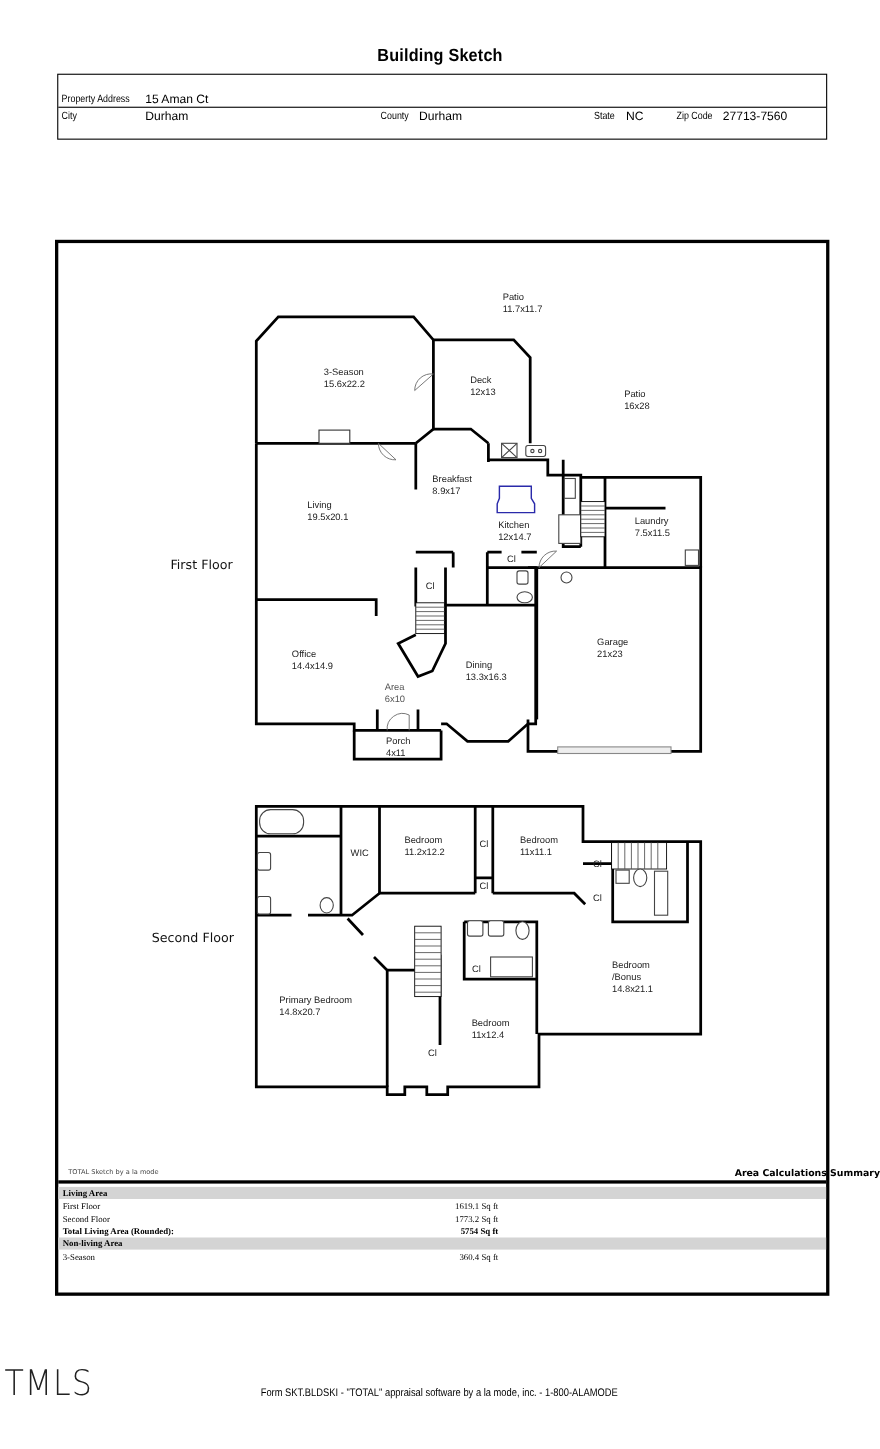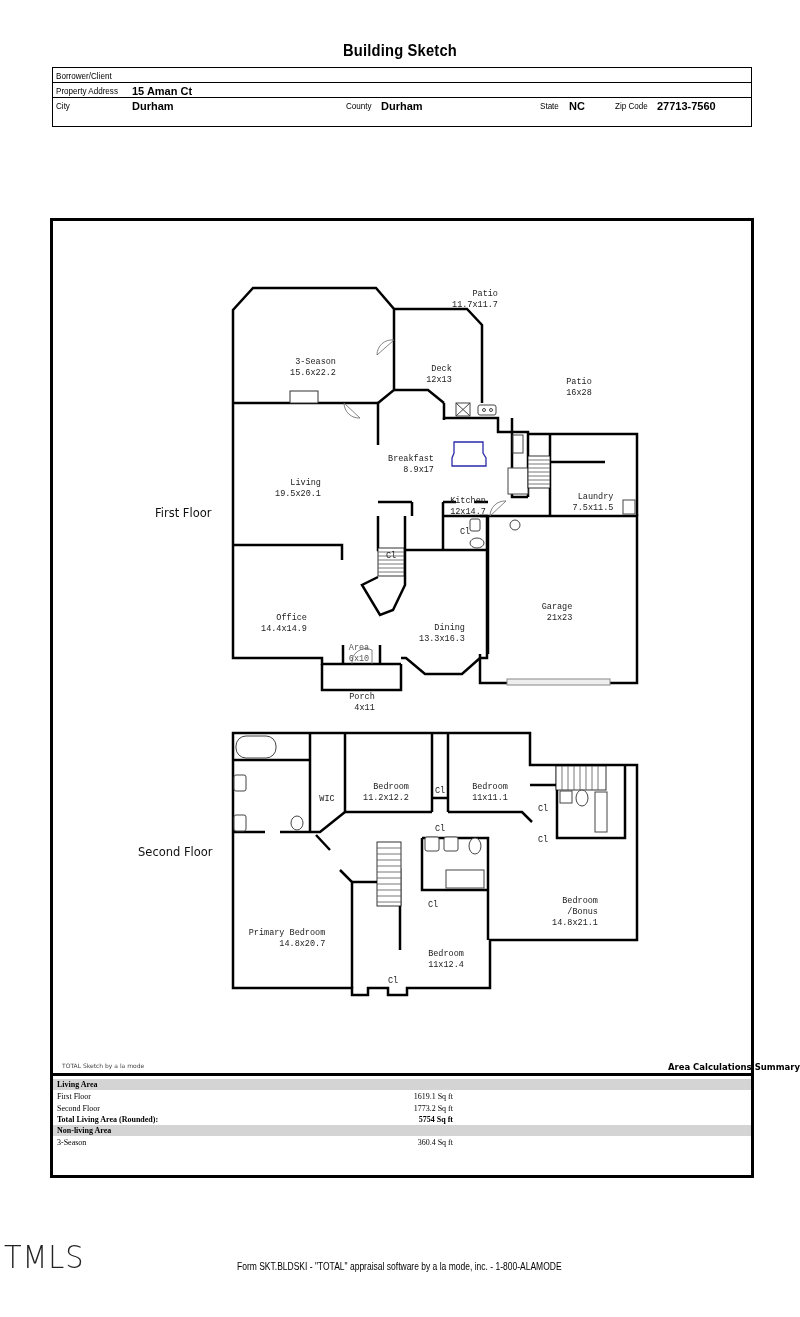--- a/index.html
+++ b/index.html
@@ -9,28 +9,28 @@
   .title { position:absolute; left:0; top:42px; width:800px; text-align:center;
            font-family:"Liberation Sans", sans-serif; font-weight:bold; font-size:16px;
            transform:scaleX(0.92); letter-spacing:0.2px; }
 
   .hdr { position:absolute; left:52px; top:67px; width:700px; height:60px;
          border:1.5px solid #000; box-sizing:border-box; }
   .hdr-row { position:absolute; left:0; width:100%; height:15px; border-bottom:1px solid #000;
              box-sizing:border-box; font-size:10px; line-height:15px; }
   .hdr-row:last-child { border-bottom:none; }
   .lbl { position:absolute; top:0; font-size:9.5px; transform:scaleX(0.85); transform-origin:left center; white-space:nowrap; }
-  .val { position:absolute; top:1px; font-size:11px; white-space:nowrap;font-weight:bold; }
+  .val { position:absolute; top:1px; font-size:11px; white-space:nowrap; }
 
   .frame { position:absolute; left:50px; top:218px; width:704px; height:960px;
            border:3px solid #000; box-sizing:border-box; }
   .plan-svg { position:absolute; left:0; top:0; }
 
-  .room { position:absolute; text-align:right; font-family:Liberation Mono, monospace;
-          font-size:8.5px; line-height:11px; color:#222; white-space:nowrap; transform:translateX(-50%);margin-top:24px; }
+  .room { position:absolute; text-align:left; font-family:Liberation Sans, sans-serif;
+          font-size:8.5px; line-height:11px; color:#222; white-space:nowrap; transform:translateX(-50%); }
   .room span { display:block; }
   .floor-label { position:absolute; font-family:"DejaVu Sans", sans-serif; font-size:11.5px; color:#111; }
 
   .credit { position:absolute; left:62px; top:1062px; font-size:6px; color:#444; font-family:"DejaVu Sans", sans-serif; }
   .sum-title { position:absolute; left:0; width:800px; top:1062px; text-align:right;
                font-family:"DejaVu Sans", sans-serif; font-weight:bold; font-size:8.5px; }
   .sum-box { position:absolute; left:53px; top:1073px; width:698px; height:102px;
              border-top:3px solid #000; box-sizing:border-box; }
   .sum-row { position:absolute; left:0; width:100%; height:11px; font-family:Liberation Serif, serif;
              font-size:8px; line-height:11px; }
@@ -43,24 +43,20 @@
           font-size:32px; font-weight:200; letter-spacing:1px; color:#222; transform:scaleX(0.9); transform-origin:left; }
   .footer { position:absolute; left:237px; top:1261px; font-size:10px; transform:scaleX(0.85);
             transform-origin:left; white-space:nowrap; }
 </style>
 </head>
 <body>
 
 <div class="title">Building Sketch</div>
 
 <div class="hdr">
-  <div class="hdr-row" style="top:0">
-    <span class="lbl" style="left:3px">Borrower/Client</span>
-    <span class="val" style="left:80px"></span>
-  </div>
   <div class="hdr-row" style="top:15px">
     <span class="lbl" style="left:3px">Property Address</span>
     <span class="val" style="left:79px">15 Aman Ct</span>
   </div>
   <div class="hdr-row" style="top:30px">
     <span class="lbl" style="left:3px">City</span>
     <span class="val" style="left:79px">Durham</span>
     <span class="lbl" style="left:293px">County</span>
     <span class="val" style="left:328px">Durham</span>
     <span class="lbl" style="left:487px">State</span>

